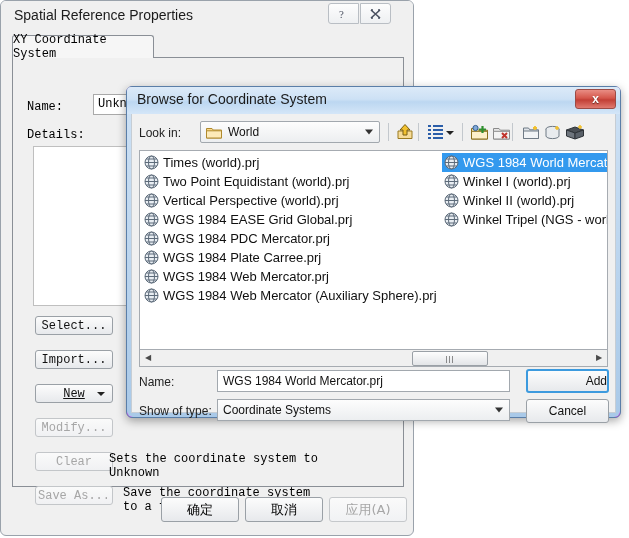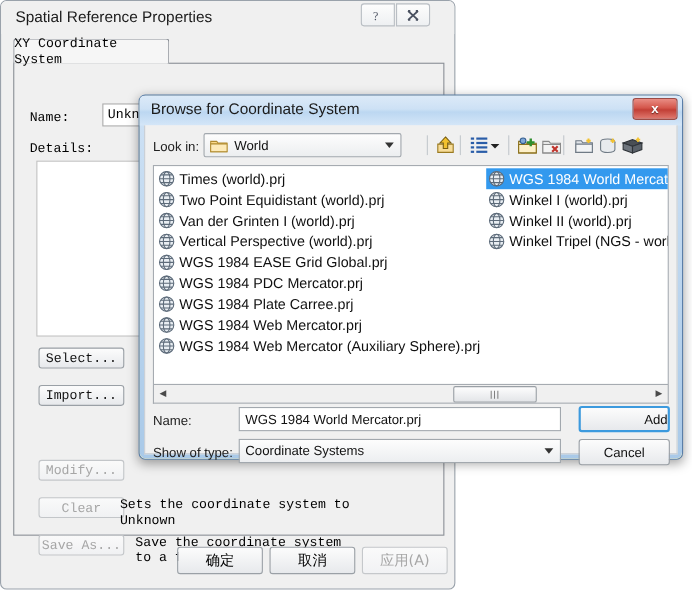--- a/index.html
+++ b/index.html
@@ -112,21 +112,21 @@
     box-sizing: border-box;
     font-size: 13px; color: #000;
     display: flex; align-items: center; justify-content: center;
     font-family: "DejaVu Sans", sans-serif;
   }
   .btn-cjk.disabled { color: #a6a6a6; border-color: #c5c8cb; background: linear-gradient(#fafafa,#f1f2f4);}
 
   
   .browse {
     position: absolute; left: 126px; top: 86px; width: 495px; height: 332px;
-    background: #fef9c3;
+    background: #d946ef;
     border: 1px solid #5a7ea8;
     border-radius: 6px;
     box-shadow: 0 3px 10px rgba(0,0,0,0.35);
     box-sizing: border-box;
   }
   .browse-frame {
     position: absolute; left: 0; top: 0; right: 0; bottom: 0;
     border: 4px solid transparent;
     background:
       linear-gradient(#f0f0f0,#f0f0f0) padding-box,
@@ -154,21 +154,21 @@
   }
   .browse-body {
     position: absolute; left: 4px; top: 27px; right: 4px; bottom: 4px;
     background: #f0f0f0;
     border: 1px solid #c6cdd4;
     border-top: none;
     box-sizing: border-box;
   }
   .lookin-label { position: absolute; left: 7px; top: 12px; font-size: 12px; color: #222; text-align: center;}
   .lookin-combo {
-    position: absolute; left: 53px; top: 7px; width: 180px; height: 22px;
+    position: absolute; left: 68px; top: 7px; width: 180px; height: 22px;
     border: 1px solid #a2a8ae; border-radius: 2px;
     background: linear-gradient(#fdfdfd,#eceef0);
     box-sizing: border-box;
     display: flex; align-items: center;
   }
   .lookin-combo .folder { margin-left: 5px; }
   .lookin-combo .txt { margin-left: 6px; font-size: 12px; color: #111; }
   .combo-arrow {
     position: absolute; right: 6px; top: 50%; transform: translateY(-50%);
     width: 0; height: 0; border-left: 4px solid transparent; border-right: 4px solid transparent;
@@ -264,20 +264,24 @@
         <div class="lbl-mono name-label">Name:</div>
         <div class="name-box lbl-mono">Unknown</div>
         <div class="lbl-mono details-label">Details:</div>
         <div class="details-box"></div>
 
         <div class="sidebtn" style="top:258px;">
           <span>Select...</span>
         </div>
         <div class="sidebtn" style="top:292px;">
           <span>Import...</span>
+        </div>
+        <div class="sidebtn" style="top:326px;">
+          <span class="u">New</span>
+          <span class="caret"></span>
         </div>
         <div class="sidebtn disabled" style="top:360px;">
           <span>Modify...</span>
         </div>
         <div class="sidebtn disabled" style="top:394px;">
           <span>Clear</span>
         </div>
         <div class="sidebtn disabled" style="top:428px;">
           <span>Save As...</span>
         </div>
@@ -406,28 +410,20 @@
                 <path d="M1 7.5 H14 M2.2 4 H12.8 M2.2 11 H12.8" stroke="#5d6b7a" fill="none"></path>
               </svg>
             <span>Two Point Equidistant (world).prj</span>
           </div>
           <div class="fileitem">
             <svg class="globe" width="15" height="15" viewBox="0 0 15 15">
                 <circle cx="7.5" cy="7.5" r="6.5" fill="#e9eef3" stroke="#5d6b7a"></circle>
                 <ellipse cx="7.5" cy="7.5" rx="3" ry="6.5" fill="none" stroke="#5d6b7a"></ellipse>
                 <path d="M1 7.5 H14 M2.2 4 H12.8 M2.2 11 H12.8" stroke="#5d6b7a" fill="none"></path>
               </svg>
-            <span>Van der Grinten I (world).prj</span>
-          </div>
-          <div class="fileitem">
-            <svg class="globe" width="15" height="15" viewBox="0 0 15 15">
-                <circle cx="7.5" cy="7.5" r="6.5" fill="#e9eef3" stroke="#5d6b7a"></circle>
-                <ellipse cx="7.5" cy="7.5" rx="3" ry="6.5" fill="none" stroke="#5d6b7a"></ellipse>
-                <path d="M1 7.5 H14 M2.2 4 H12.8 M2.2 11 H12.8" stroke="#5d6b7a" fill="none"></path>
-              </svg>
             <span>Vertical Perspective (world).prj</span>
           </div>
           <div class="fileitem">
             <svg class="globe" width="15" height="15" viewBox="0 0 15 15">
                 <circle cx="7.5" cy="7.5" r="6.5" fill="#e9eef3" stroke="#5d6b7a"></circle>
                 <ellipse cx="7.5" cy="7.5" rx="3" ry="6.5" fill="none" stroke="#5d6b7a"></ellipse>
                 <path d="M1 7.5 H14 M2.2 4 H12.8 M2.2 11 H12.8" stroke="#5d6b7a" fill="none"></path>
               </svg>
             <span>WGS 1984 EASE Grid Global.prj</span>
           </div>

